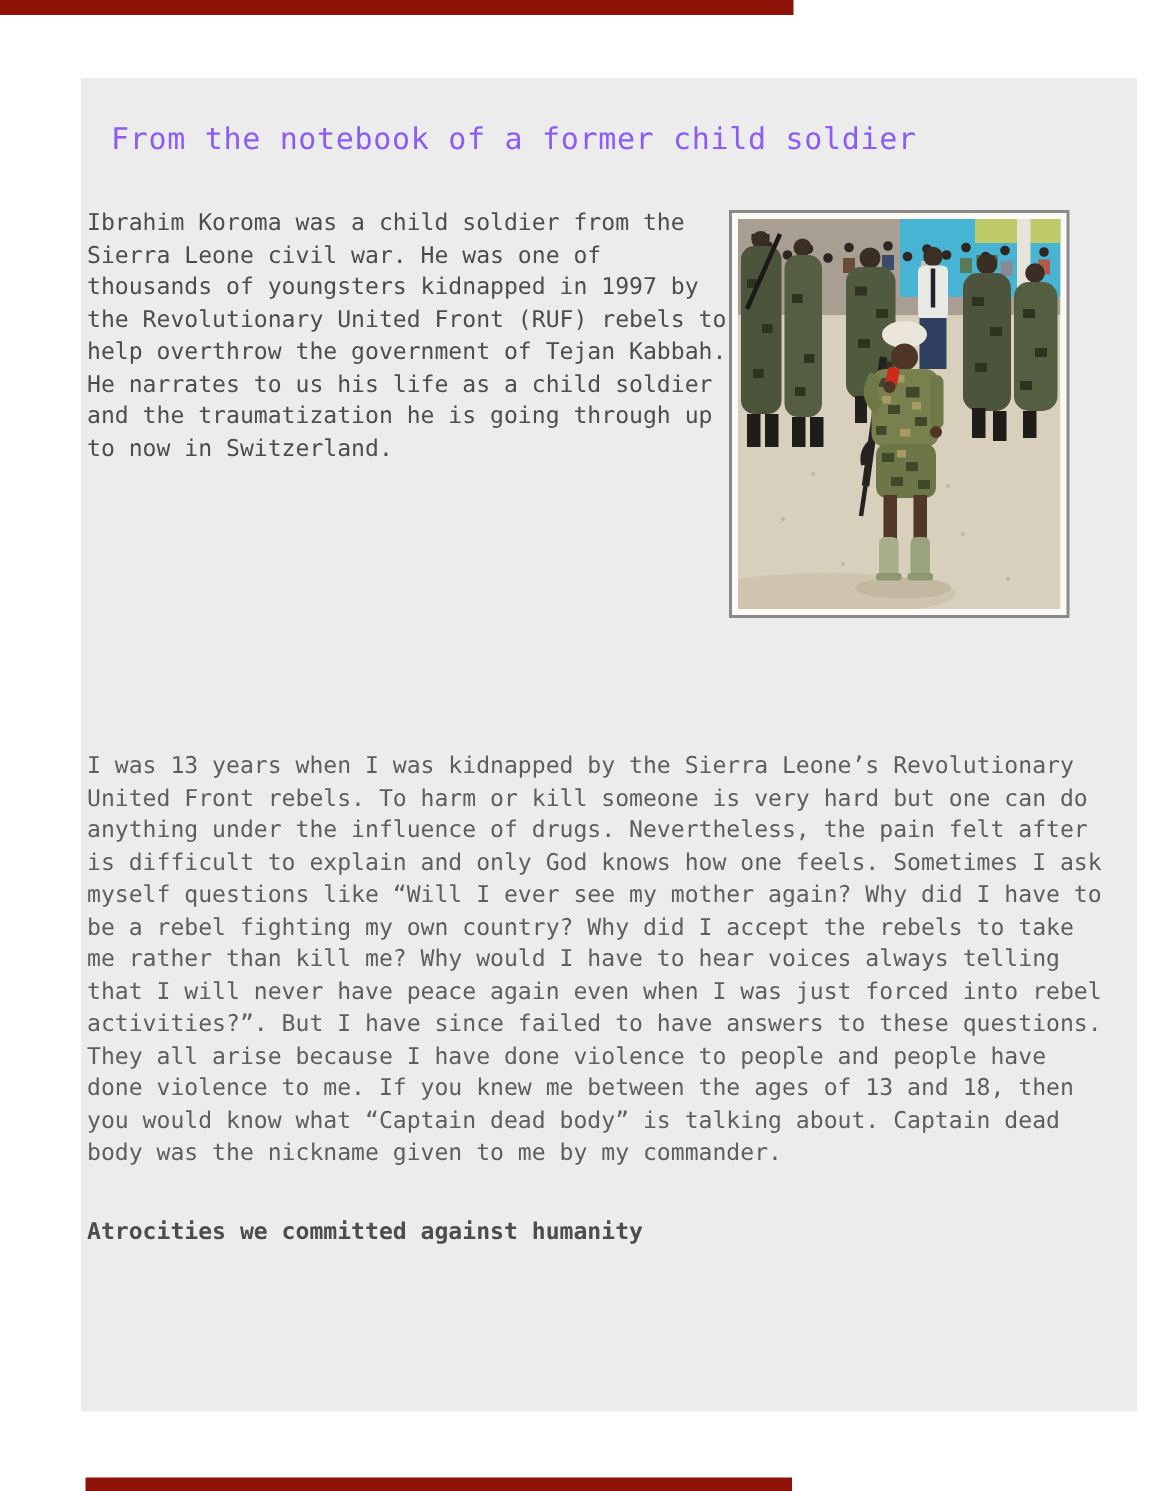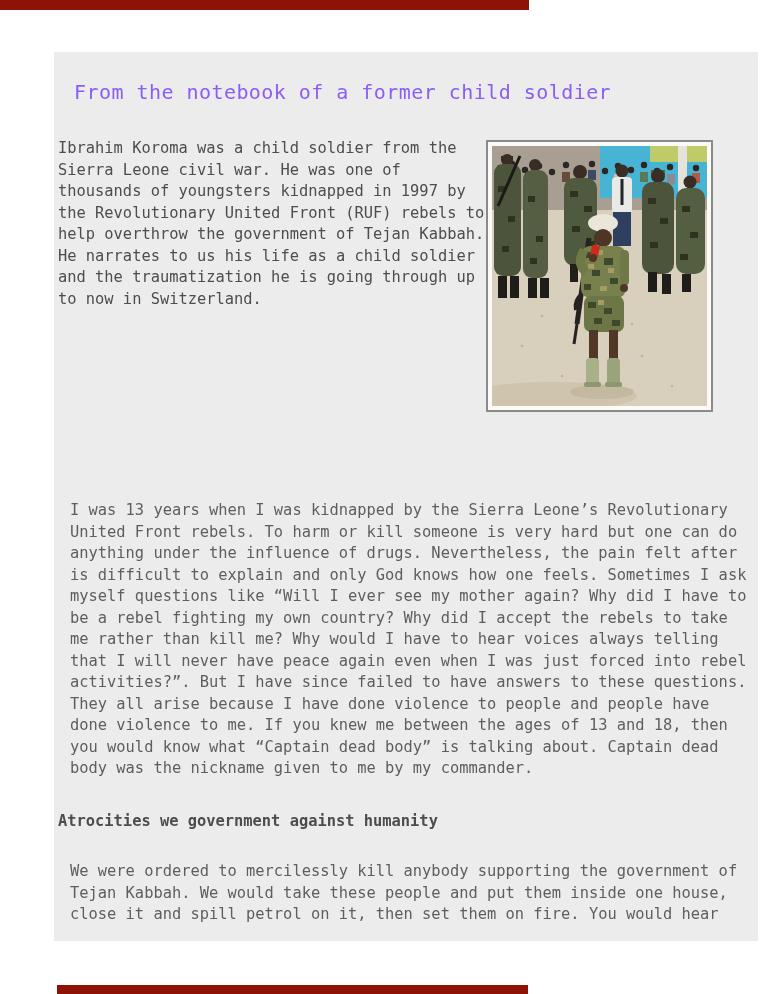--- a/index.html
+++ b/index.html
@@ -23,21 +23,21 @@
     position:absolute;left:4px;top:86px;margin:0;
     font-size:15.4px;font-weight:normal;line-height:21.5px;
     color:#4d4d4d;white-space:pre-line;
   }
   .photo-frame{
     position:absolute;left:432px;top:88px;width:215px;height:260px;
     padding:4px;border:2px solid #8a8a88;background:#fbfaf6;box-sizing:content-box;
   }
   .photo-frame svg{display:block;width:215px;height:260px;}
   .body-text{
-    position:absolute;left:16px;margin:0;
+    position:absolute;left:4px;margin:0;
     font-size:15.4px;line-height:21.5px;color:#5e5e5e;white-space:pre-line;
   }
   .para1{top:448px;}
   .subhead{
     position:absolute;left:4px;top:759px;margin:0;
     font-size:15.4px;font-weight:bold;line-height:21.5px;color:#4d4d4d;
   }
   .para2{top:809px;}
 </style>
 </head>
@@ -218,23 +218,20 @@
 myself questions like “Will I ever see my mother again? Why did I have to
 be a rebel fighting my own country? Why did I accept the rebels to take
 me rather than kill me? Why would I have to hear voices always telling
 that I will never have peace again even when I was just forced into rebel
 activities?”. But I have since failed to have answers to these questions.
 They all arise because I have done violence to people and people have
 done violence to me. If you knew me between the ages of 13 and 18, then
 you would know what “Captain dead body” is talking about. Captain dead
 body was the nickname given to me by my commander.</p>
 
-    <h2 class="subhead">Atrocities we government against humanity</h2>
-
-    <p class="body-text para2">We were ordered to mercilessly kill anybody supporting the government of
-Tejan Kabbah. We would take these people and put them inside one house,
-close it and spill petrol on it, then set them on fire. You would hear</p>
+    <h2 class="subhead">Atrocities we committed against humanity</h2>
+
 
   </div>
 
   <div class="edge-bar bar-bottom"></div>
 
 </div>
 
 </body></html>

